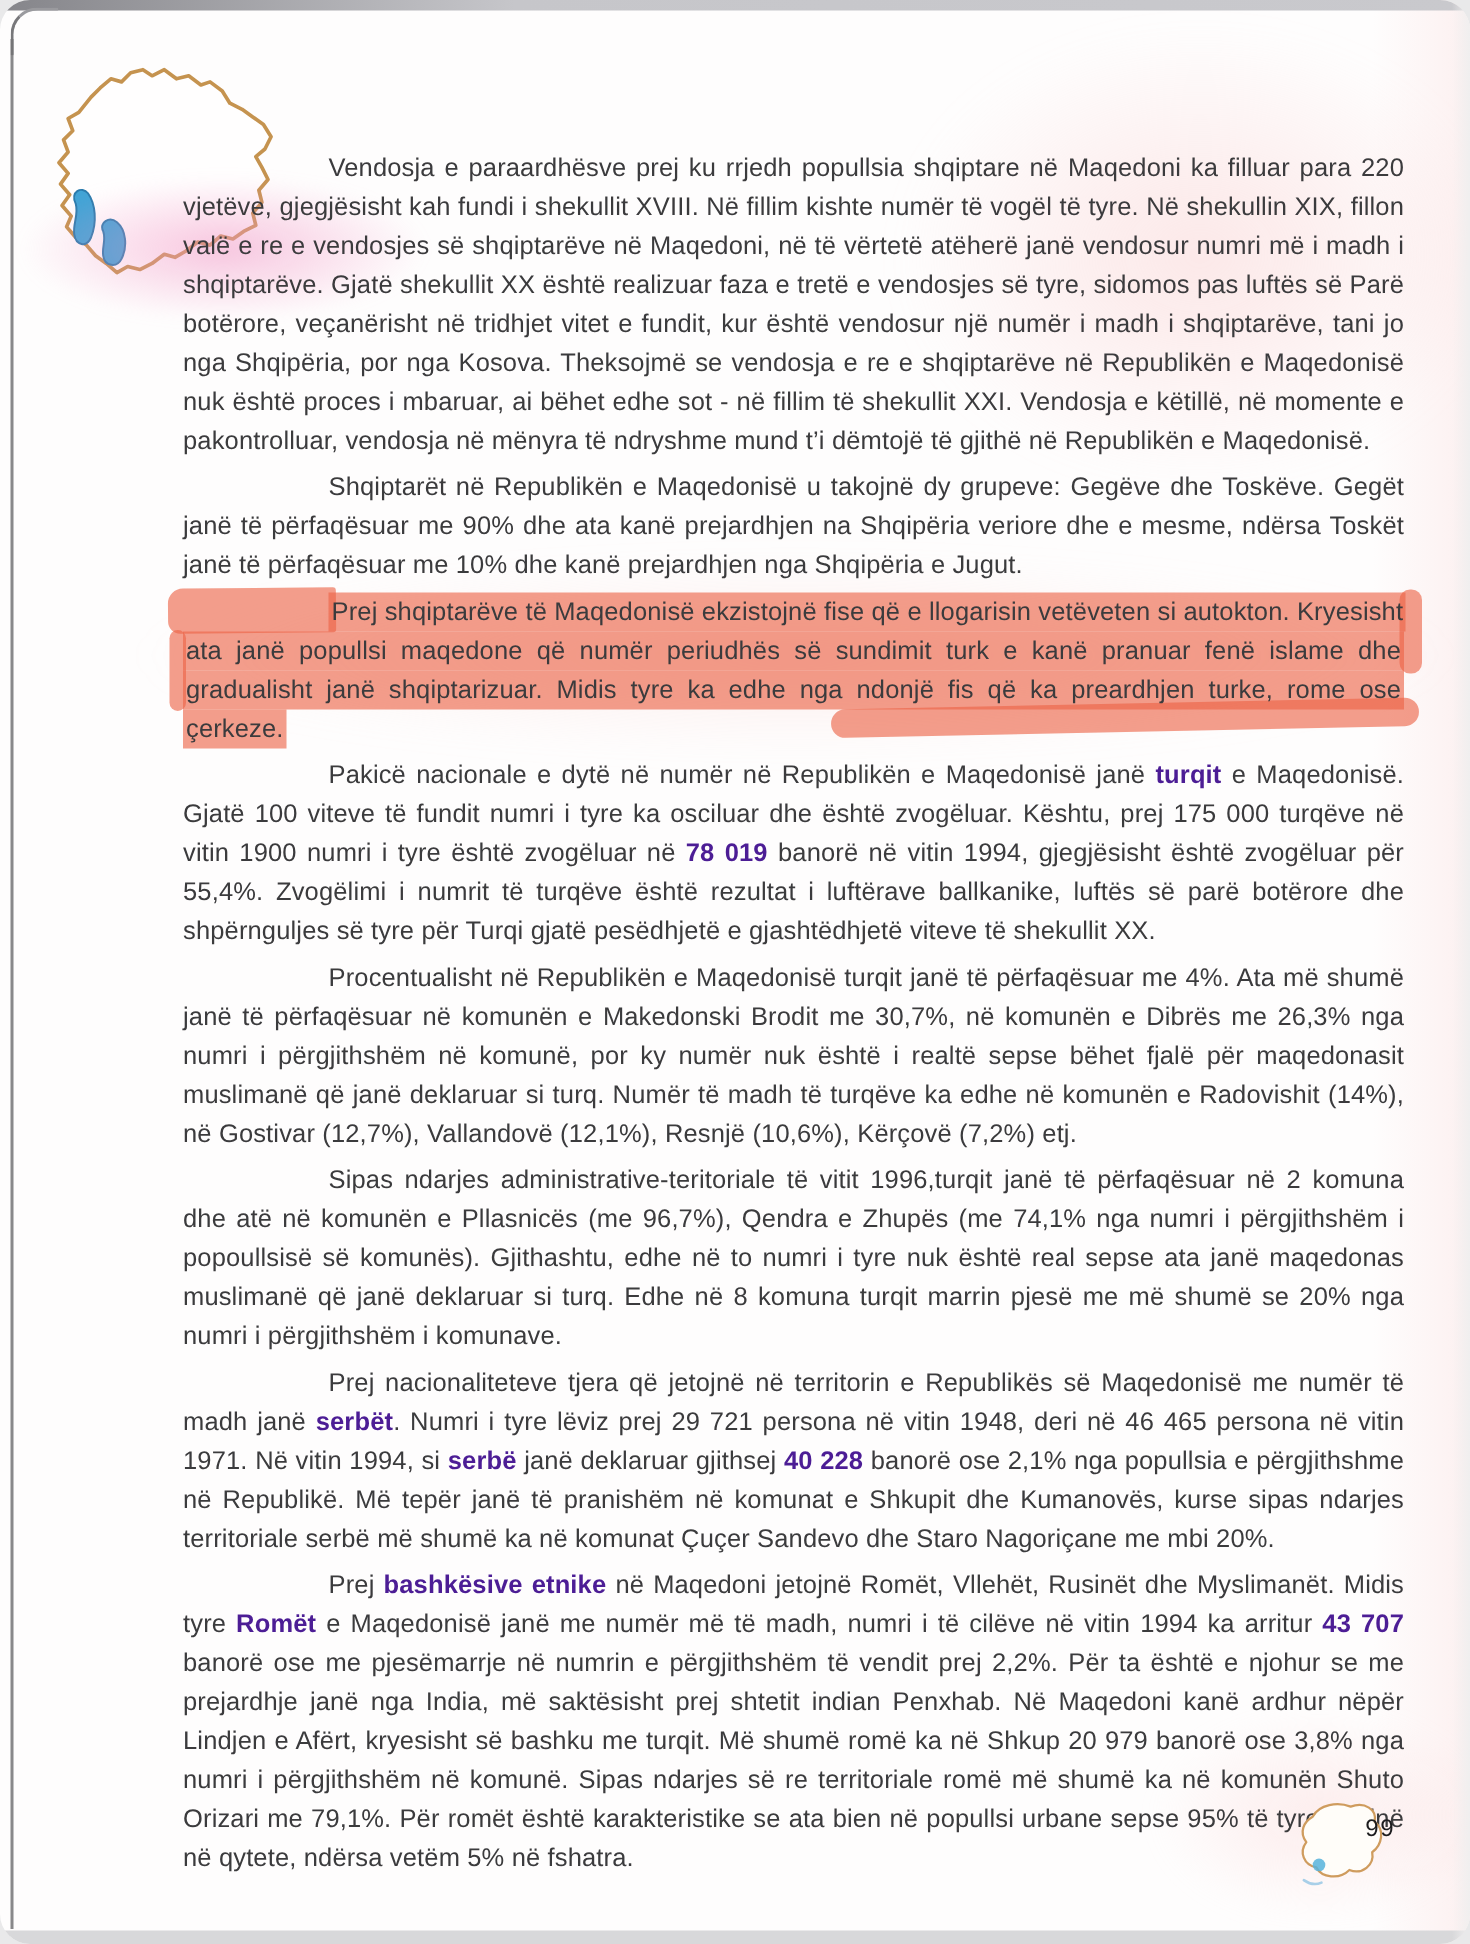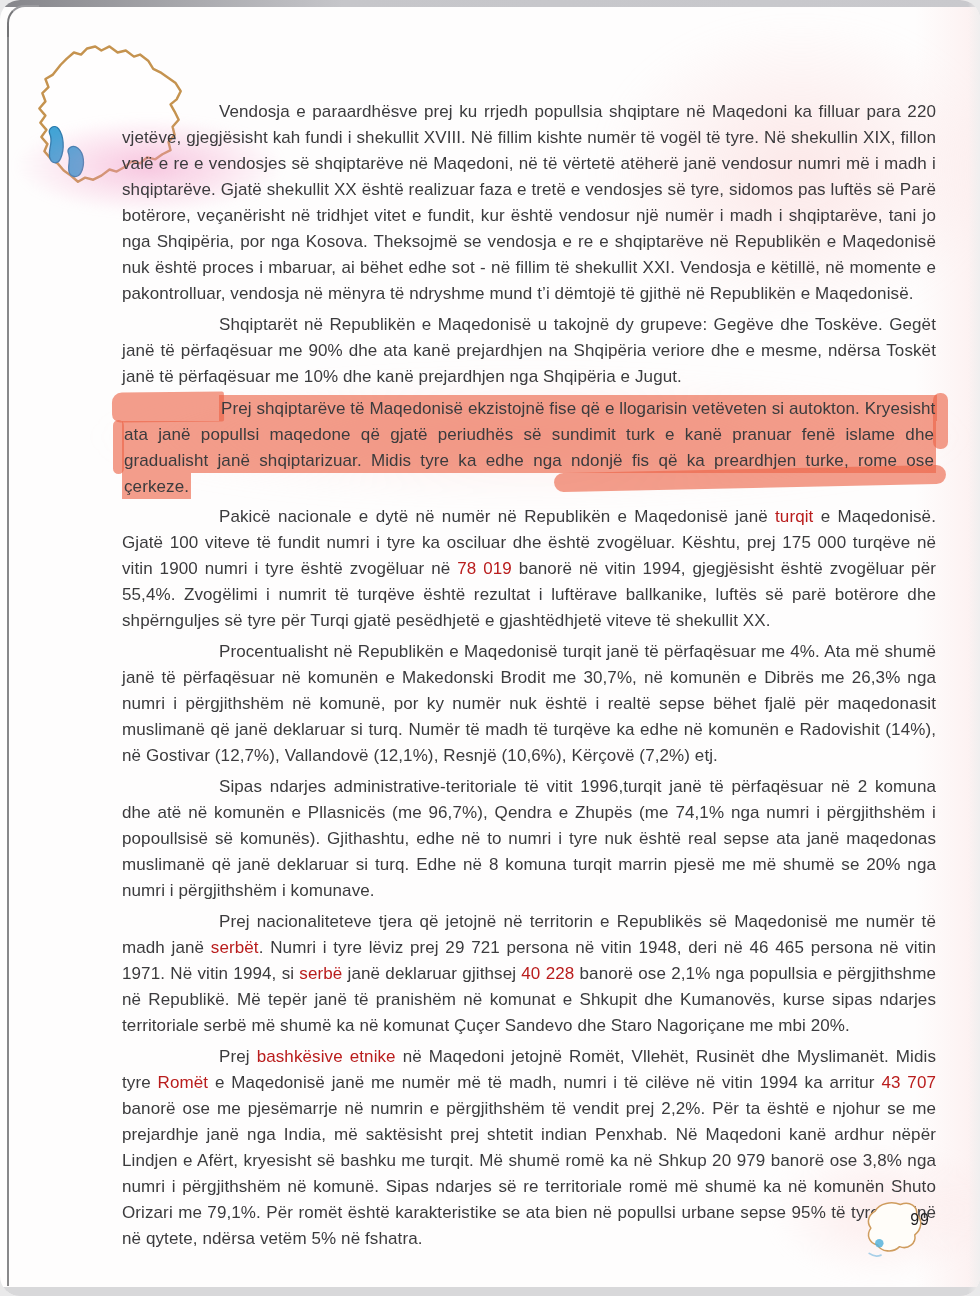--- a/index.html
+++ b/index.html
@@ -36,21 +36,21 @@
     background:radial-gradient(closest-side,rgba(252,220,220,.5),rgba(252,220,220,0)); filter:blur(8px); }
 
   
   .map-svg { position:absolute; left:20px; top:30px; width:178px; height:158px; z-index:2; }
 
   
   .content { position:absolute; left:122px; right:44px; top:99px; z-index:5;
     color:#3b3b3d; font-size:17px; line-height:26px; text-align:justify;
     letter-spacing:.1px; }
   .para { margin:0 0 5px 0; text-indent:97px; }
-  .para .run.bold { font-weight:normal; color:#b91c1c; }
+  .para .run.bold { font-weight:bold; color:#4c1d95; }
 
   
   .hl-wrap { position:relative; }
   .hl-patch { position:absolute; background:rgba(235,99,70,.62); z-index:0; }
   .hl-indent { left:-10px; top:-3px; width:112px; height:30px;
     border-radius:10px 2px 2px 8px; transform:rotate(-.5deg); }
   .hl-left { left:-9px; top:25px; width:11px; height:54px; border-radius:6px; }
   .hl-right { right:-12px; top:-2px; width:15px; height:56px; border-radius:7px; }
   .hl-swipe { right:-10px; top:74px; width:392px; height:19px; border-radius:10px;
     transform:rotate(-1.2deg); }
@@ -88,21 +88,21 @@
   <div class="tint tint-map"></div>
 
   <div class="content">
     <p class="para"><span class="run">Vendosja e paraardhësve prej ku rrjedh popullsia shqiptare në Maqedoni ka filluar para 220 vjetëve, gjegjësisht kah fundi i shekullit XVIII. Në fillim kishte numër të vogël të tyre. Në shekullin XIX, fillon valë e re e vendosjes së shqiptarëve në Maqedoni, në të vërtetë atëherë janë vendosur numri më i madh i shqiptarëve. Gjatë shekullit XX është realizuar faza e tretë e vendosjes së tyre, sidomos pas luftës së Parë botërore, veçanërisht në tridhjet vitet e fundit, kur është vendosur një numër i madh i shqiptarëve, tani jo nga Shqipëria, por nga Kosova. Theksojmë se vendosja e re e shqiptarëve në Republikën e Maqedonisë nuk është proces i mbaruar, ai bëhet edhe sot - në fillim të shekullit XXI. Vendosja e këtillë, në momente e pakontrolluar, vendosja në mënyra të ndryshme mund t’i dëmtojë të gjithë në Republikën e Maqedonisë.</span></p>
     <p class="para"><span class="run">Shqiptarët në Republikën e Maqedonisë u takojnë dy grupeve: Gegëve dhe Toskëve. Gegët janë të përfaqësuar me 90% dhe ata kanë prejardhjen na Shqipëria veriore dhe e mesme, ndërsa Toskët janë të përfaqësuar me 10% dhe kanë prejardhjen nga Shqipëria e Jugut.</span></p>
     <div class="hl-wrap">
       <div class="hl-patch hl-indent"></div>
       <div class="hl-patch hl-left"></div>
       <div class="hl-patch hl-right"></div>
       <div class="hl-patch hl-swipe"></div>
-      <p class="para highlighted"><span class="run">Prej shqiptarëve të Maqedonisë ekzistojnë fise që e llogarisin vetëveten si autokton. Kryesisht ata janë popullsi maqedone që gjatë periudhës së sundimit turk e kanë pranuar fenë islame dhe gradualisht janë shqiptarizuar. Midis tyre ka edhe nga ndonjë fis që ka preardhjen turke, rome ose çerkeze.</span></p>
+      <p class="para highlighted"><span class="run">Prej shqiptarëve të Maqedonisë ekzistojnë fise që e llogarisin vetëveten si autokton. Kryesisht ata janë popullsi maqedone që numër periudhës së sundimit turk e kanë pranuar fenë islame dhe gradualisht janë shqiptarizuar. Midis tyre ka edhe nga ndonjë fis që ka preardhjen turke, rome ose çerkeze.</span></p>
     </div>
     <p class="para"><span class="run">Pakicë nacionale e dytë në numër në Republikën e Maqedonisë janë </span><span class="run bold">turqit</span><span class="run"> e Maqedonisë. Gjatë 100 viteve të fundit numri i tyre ka osciluar dhe është zvogëluar. Kështu, prej 175&nbsp;000 turqëve në vitin 1900 numri i tyre është zvogëluar në </span><span class="run bold">78&nbsp;019</span><span class="run"> banorë në vitin 1994, gjegjësisht është zvogëluar për 55,4%. Zvogëlimi i numrit të turqëve është rezultat i luftërave ballkanike, luftës së parë botërore dhe shpërnguljes së tyre për Turqi gjatë pesëdhjetë e gjashtëdhjetë viteve të shekullit XX.</span></p>
     <p class="para"><span class="run">Procentualisht në Republikën e Maqedonisë turqit janë të përfaqësuar me 4%. Ata më shumë janë të përfaqësuar në komunën e Makedonski Brodit me 30,7%, në komunën e Dibrës me 26,3% nga numri i përgjithshëm në komunë, por ky numër nuk është i realtë sepse bëhet fjalë për maqedonasit muslimanë që janë deklaruar si turq. Numër të madh të turqëve ka edhe në komunën e Radovishit (14%), në Gostivar (12,7%), Vallandovë (12,1%), Resnjë (10,6%), Kërçovë (7,2%) etj.</span></p>
     <p class="para"><span class="run">Sipas ndarjes administrative-teritoriale të vitit 1996,turqit janë të përfaqësuar në 2 komuna dhe atë në komunën e Pllasnicës (me 96,7%), Qendra e Zhupës (me 74,1% nga numri i përgjithshëm i popoullsisë së komunës). Gjithashtu, edhe në to numri i tyre nuk është real sepse ata janë maqedonas muslimanë që janë deklaruar si turq. Edhe në 8 komuna turqit marrin pjesë me më shumë se 20% nga numri i përgjithshëm i komunave.</span></p>
     <p class="para"><span class="run">Prej nacionaliteteve tjera që jetojnë në territorin e Republikës së Maqedonisë me numër të madh janë </span><span class="run bold">serbët</span><span class="run">. Numri i tyre lëviz prej 29&nbsp;721 persona në vitin 1948, deri në 46&nbsp;465 persona në vitin 1971. Në vitin 1994, si </span><span class="run bold">serbë</span><span class="run"> janë deklaruar gjithsej </span><span class="run bold">40&nbsp;228</span><span class="run"> banorë ose 2,1% nga popullsia e përgjithshme në Republikë. Më tepër janë të pranishëm në komunat e Shkupit dhe Kumanovës, kurse sipas ndarjes territoriale serbë më shumë ka në komunat Çuçer Sandevo dhe Staro Nagoriçane me mbi 20%.</span></p>
     <p class="para"><span class="run">Prej </span><span class="run bold">bashkësive etnike</span><span class="run"> në Maqedoni jetojnë Romët, Vllehët, Rusinët dhe Myslimanët. Midis tyre </span><span class="run bold">Romët</span><span class="run"> e Maqedonisë janë me numër më të madh, numri i të cilëve në vitin 1994 ka arritur </span><span class="run bold">43&nbsp;707</span><span class="run"> banorë ose me pjesëmarrje në numrin e përgjithshëm të vendit prej 2,2%. Për ta është e njohur se me prejardhje janë nga India, më saktësisht prej shtetit indian Penxhab. Në Maqedoni kanë ardhur nëpër Lindjen e Afërt, kryesisht së bashku me turqit. Më shumë romë ka në Shkup 20&nbsp;979 banorë ose 3,8% nga numri i përgjithshëm në komunë. Sipas ndarjes së re territoriale romë më shumë ka në komunën Shuto Orizari me 79,1%. Për romët është karakteristike se ata bien në popullsi urbane sepse 95% të tyre jetojnë në qytete, ndërsa vetëm 5% në fshatra.</span></p>
   </div>
 
   <div class="badge">
     <svg viewBox="0 0 90 80">

